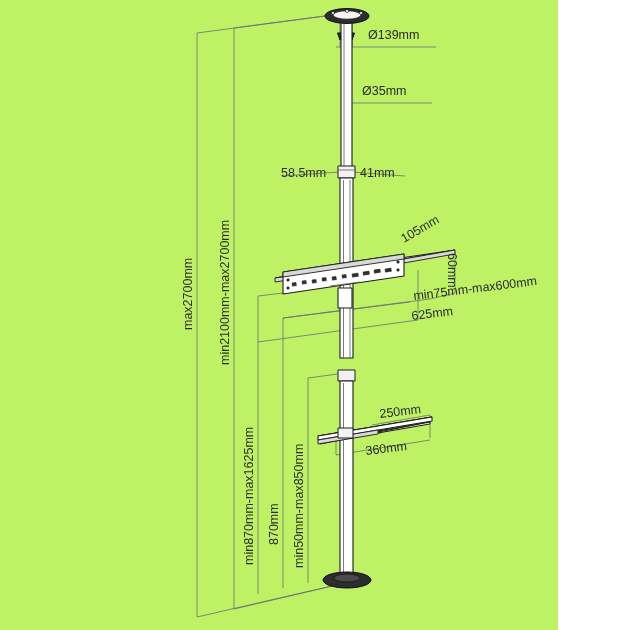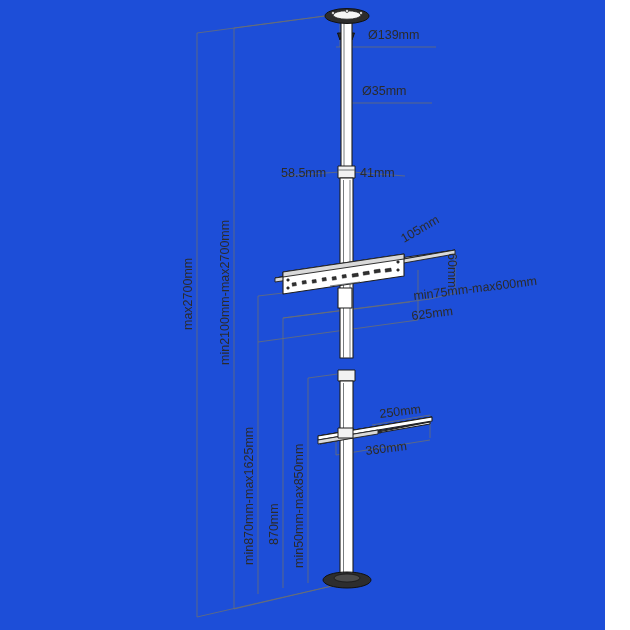--- a/index.html
+++ b/index.html
@@ -6,23 +6,23 @@
   html, body {
     margin: 0;
     padding: 0;
     background: #ffffff;
   }
   body {
     font-family: "Liberation Sans", sans-serif;
   }
   #drawing-root {
     position: relative;
-    width: 605px;
+    width: 558px;
     height: 630px;
-    background: #1d4ed8;
+    background: #bef264;
     overflow: hidden;
   }
   #drawing-svg {
     display: block;
     width: 630px;
     height: 630px;
   }
   .dim-text {
     font-family: "Liberation Sans", sans-serif;
     font-size: 12.5px;

